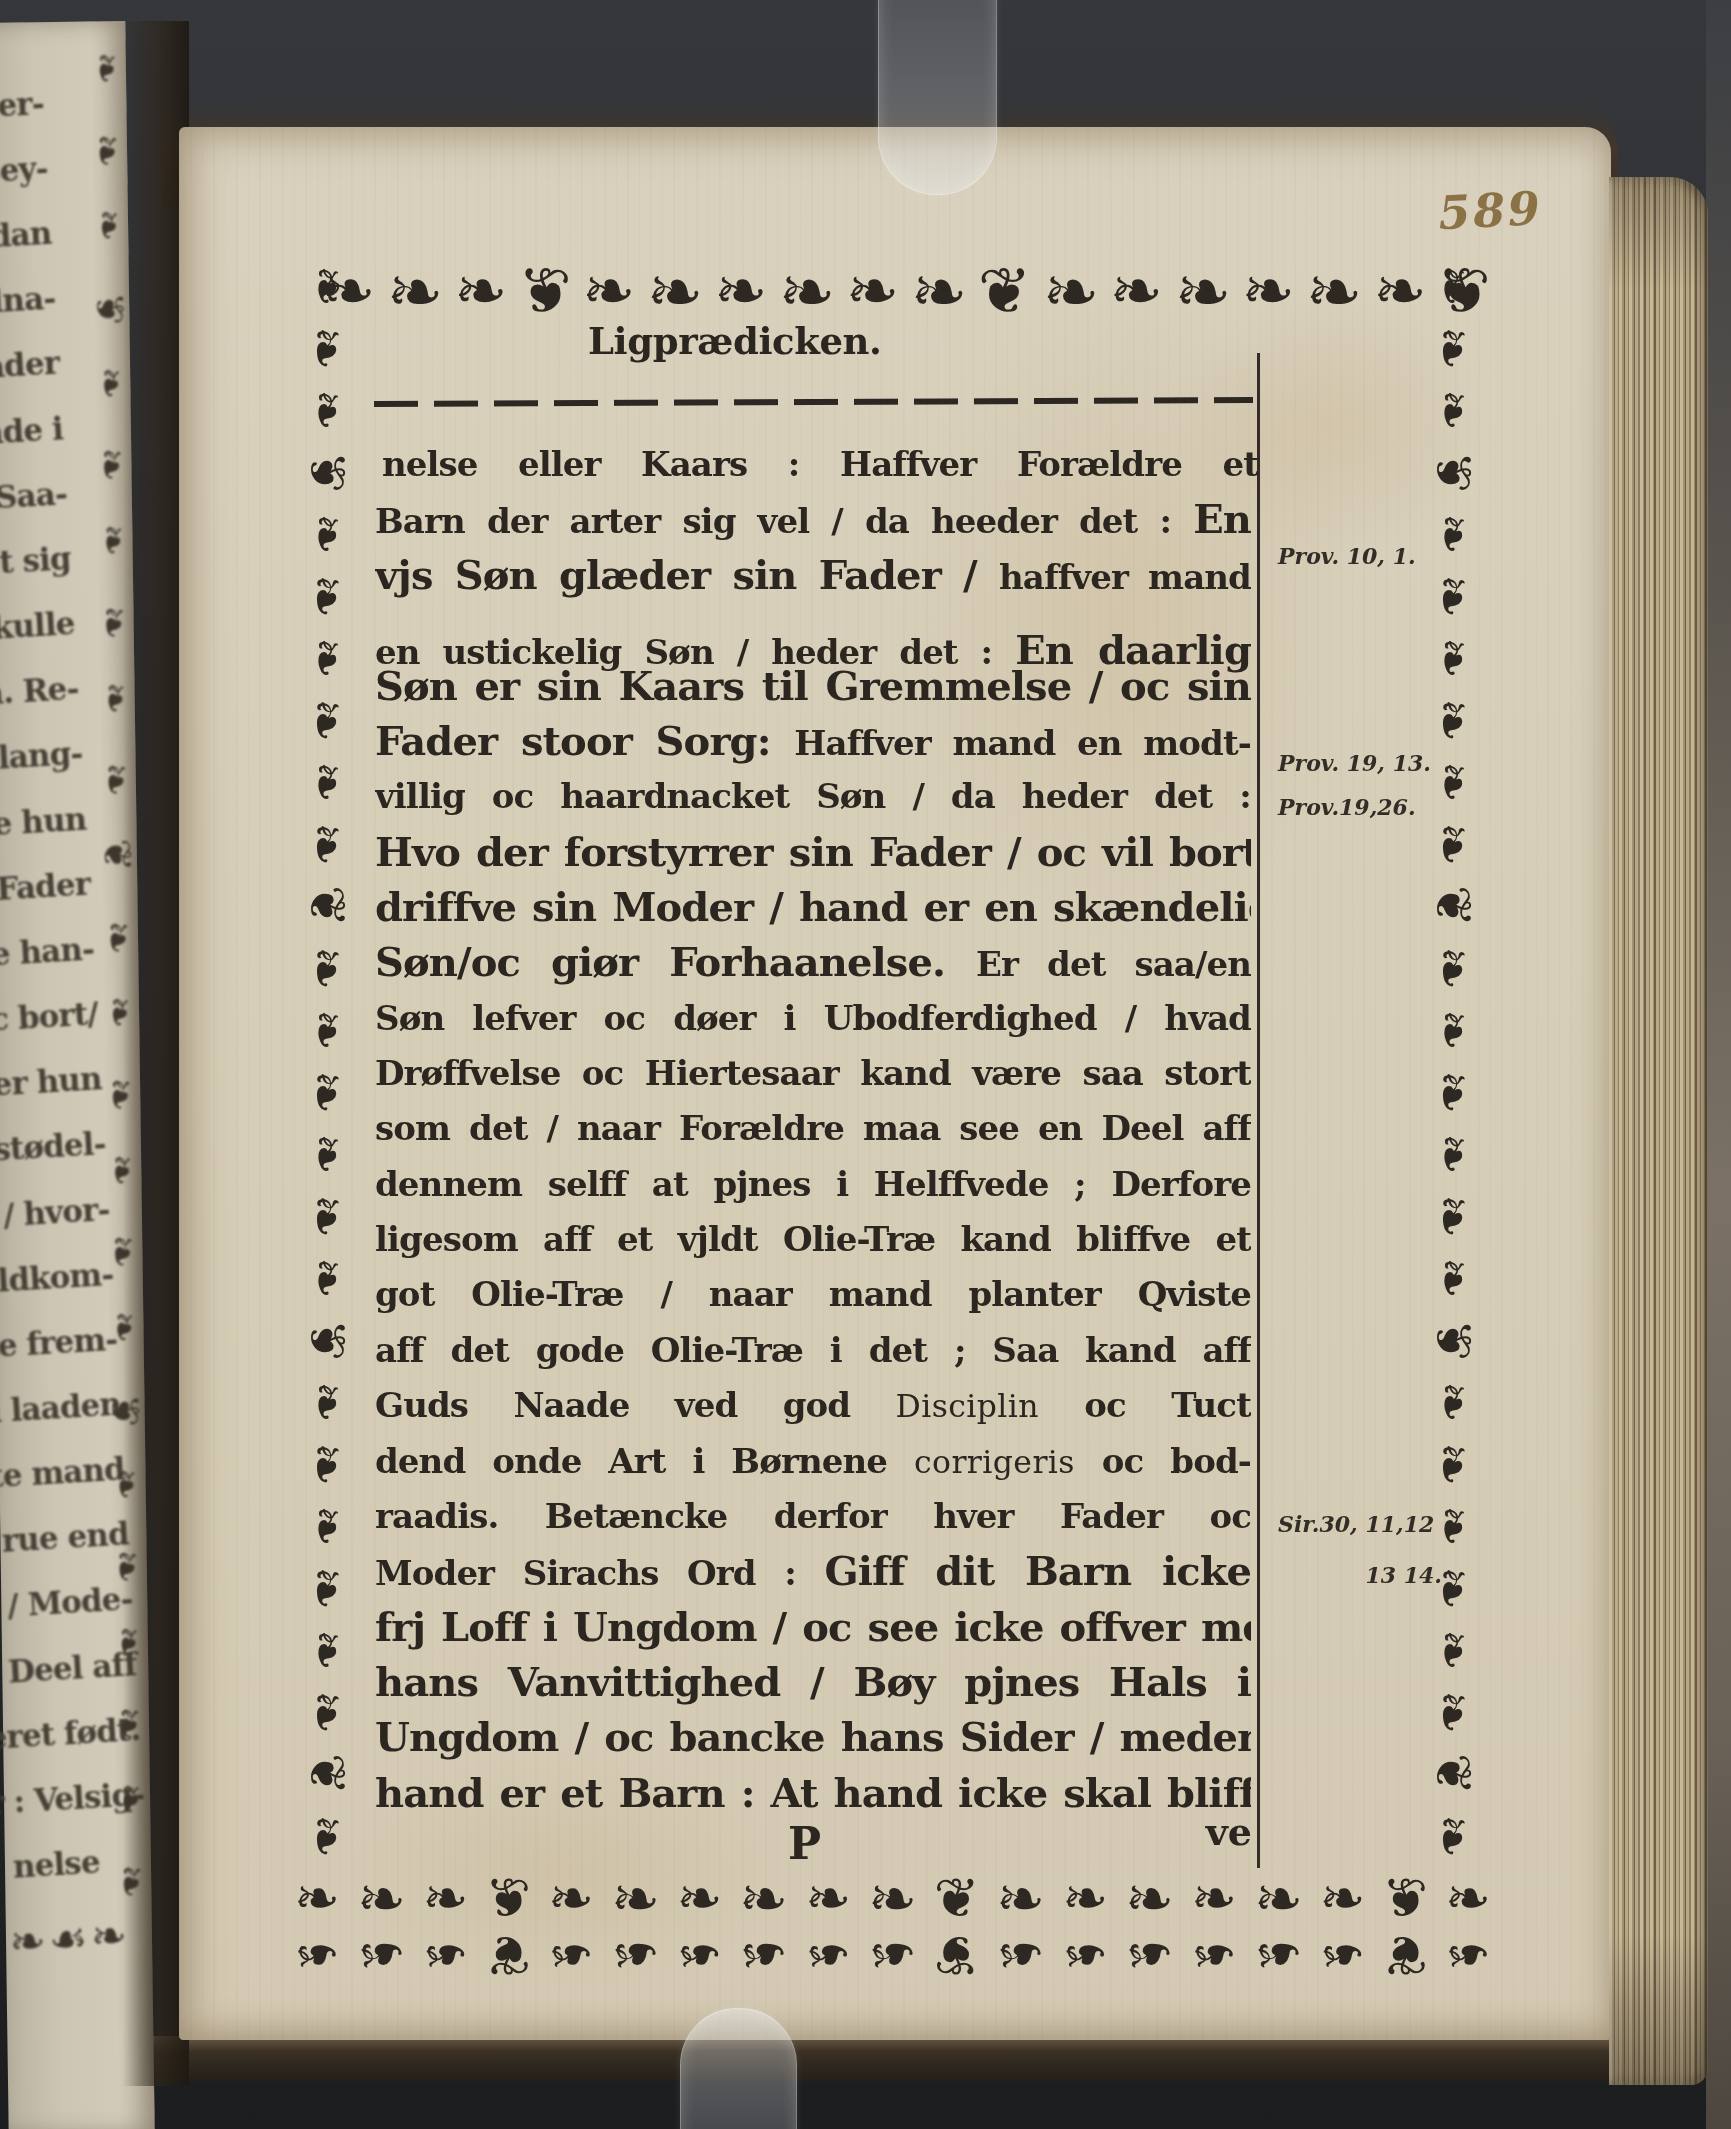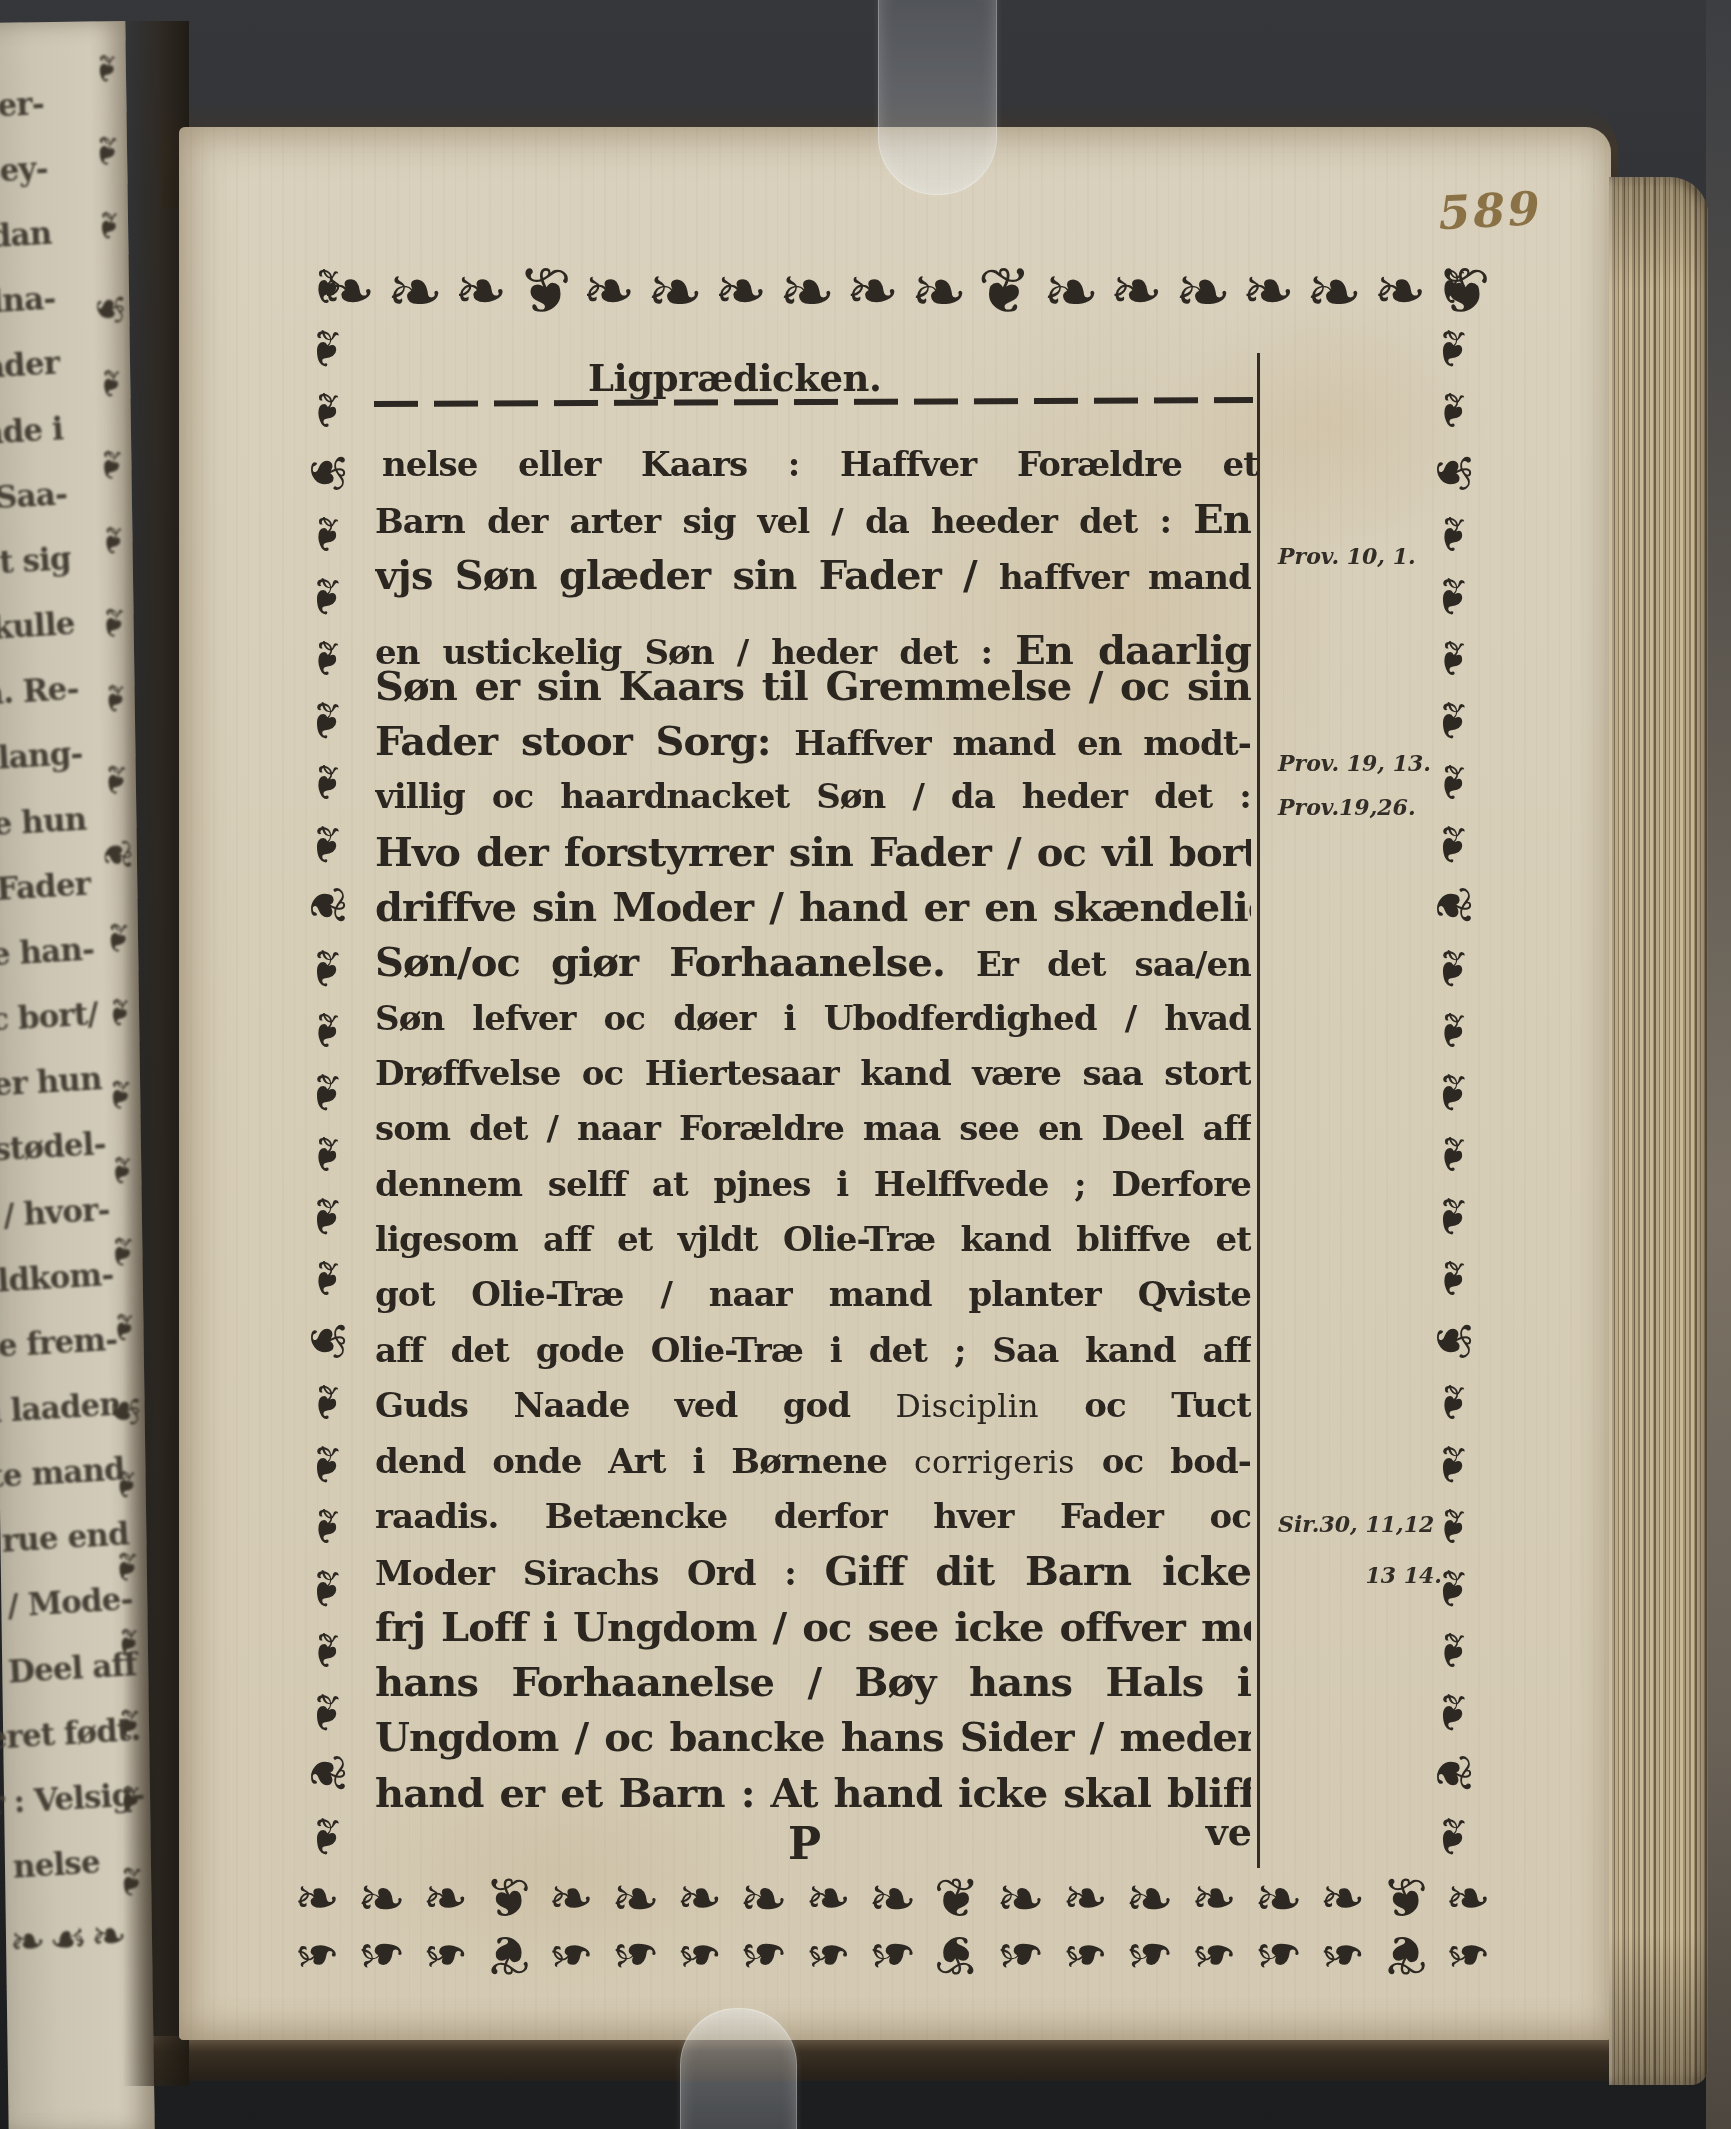--- a/index.html
+++ b/index.html
@@ -69,21 +69,21 @@
   .orn-col{display:flex;flex-direction:column;justify-content:space-between;align-items:center;}
   .orn-col span{font-size:50px;line-height:60px;display:block;transform:rotate(90deg);}
   .orn-col span:nth-child(even){transform:rotate(90deg) scaleX(-1);}
   #orn-left{left:295px;top:256px;width:64px;height:1610px;}
   #orn-right{left:1421px;top:256px;width:64px;height:1610px;}
   
   #page-number{left:1439px;top:183px;width:128px;height:77px;
     font-style:italic;font-size:46px;color:#8b7246;transform:rotate(-3deg);
     font-weight:bold;letter-spacing:2.6px;}
   #running-title{left:588px;top:319px;width:281px;height:64px;text-align:right;
-    font-weight:bold;font-size:37px;color:#2b2620;letter-spacing:-0.4px;margin-top:37px;}
+    font-weight:bold;font-size:37px;color:#2b2620;letter-spacing:-0.4px;}
   #header-rule{left:374px;top:399px;width:879px;height:6.4px;
     background:repeating-linear-gradient(90deg,#2c2722 0 44px,rgba(0,0,0,0) 44px 60px);
     transform:rotate(-0.25deg);}
   #column-rule{left:1257px;top:353px;width:3px;height:1515px;background:#332d26;}
   .bodyline{position:absolute;left:375px;width:876px;height:56px;line-height:56px;
     text-align:justify;text-align-last:justify;overflow:hidden;white-space:nowrap;
     color:#2b2620;font-weight:bold;letter-spacing:-0.9px;word-spacing:3px;}
   .seg0{font-size:34px;}
   .seg1{font-size:40px;}
   .seg2{font-size:31.5px;font-weight:500;letter-spacing:0.4px;}
@@ -323,21 +323,21 @@
       <div class="bodyline" style="top: 1100px;"><span class="seg0">som det / naar Forældre maa see en Deel aff</span></div>
       <div class="bodyline" style="top: 1156px;"><span class="seg0">dennem selff at pjnes i Helffvede ;  Derfore</span></div>
       <div class="bodyline" style="top: 1211px;"><span class="seg0">ligesom aff et vjldt Olie-Træ kand bliffve et</span></div>
       <div class="bodyline" style="top: 1266px;"><span class="seg0">got Olie-Træ /  naar mand planter Qviste</span></div>
       <div class="bodyline" style="top: 1322px;"><span class="seg0">aff det gode Olie-Træ i det ;  Saa kand aff</span></div>
       <div class="bodyline" style="top: 1377px;"><span class="seg0">Guds Naade ved god </span><span class="seg2">Disciplin</span><span class="seg0"> oc Tuct</span></div>
       <div class="bodyline" style="top: 1433px;"><span class="seg0">dend onde Art i Børnene </span><span class="seg2">corrigeris</span><span class="seg0"> oc bod-</span></div>
       <div class="bodyline" style="top: 1488px;"><span class="seg0">raadis.  Betæncke derfor hver Fader oc</span></div>
       <div class="bodyline" style="top: 1543px;"><span class="seg0">Moder Sirachs Ord : </span><span class="seg1">Giff dit Barn icke</span></div>
       <div class="bodyline" style="top: 1599px;"><span class="seg1">frj Loff i Ungdom / oc see icke offver med</span></div>
-      <div class="bodyline" style="top: 1654px;"><span class="seg1">hans Forhaanelse / Bøy hans Hals i</span></div>
+      <div class="bodyline" style="top: 1654px;"><span class="seg1">hans Vanvittighed / Bøy pjnes Hals i</span></div>
       <div class="bodyline" style="top: 1709px;"><span class="seg1">Ungdom / oc bancke hans Sider / meden</span></div>
       <div class="bodyline" style="top: 1765px;"><span class="seg1">hand er et Barn :  At hand icke skal bliff-</span></div>
     </div>
   <div id="margin-notes">
       <div class="mnote" style="top: 537px;">Prov. 10, 1.</div>
       <div class="mnote" style="top: 744px;">Prov. 19, 13.</div>
       <div class="mnote" style="top: 788px;">Prov.19,26.</div>
       <div class="mnote" style="top: 1505px;">Sir.30, 11,12</div>
       <div class="mnote" style="top: 1556px; left: 1297px; text-align: right;">13 14.</div>
     </div>

